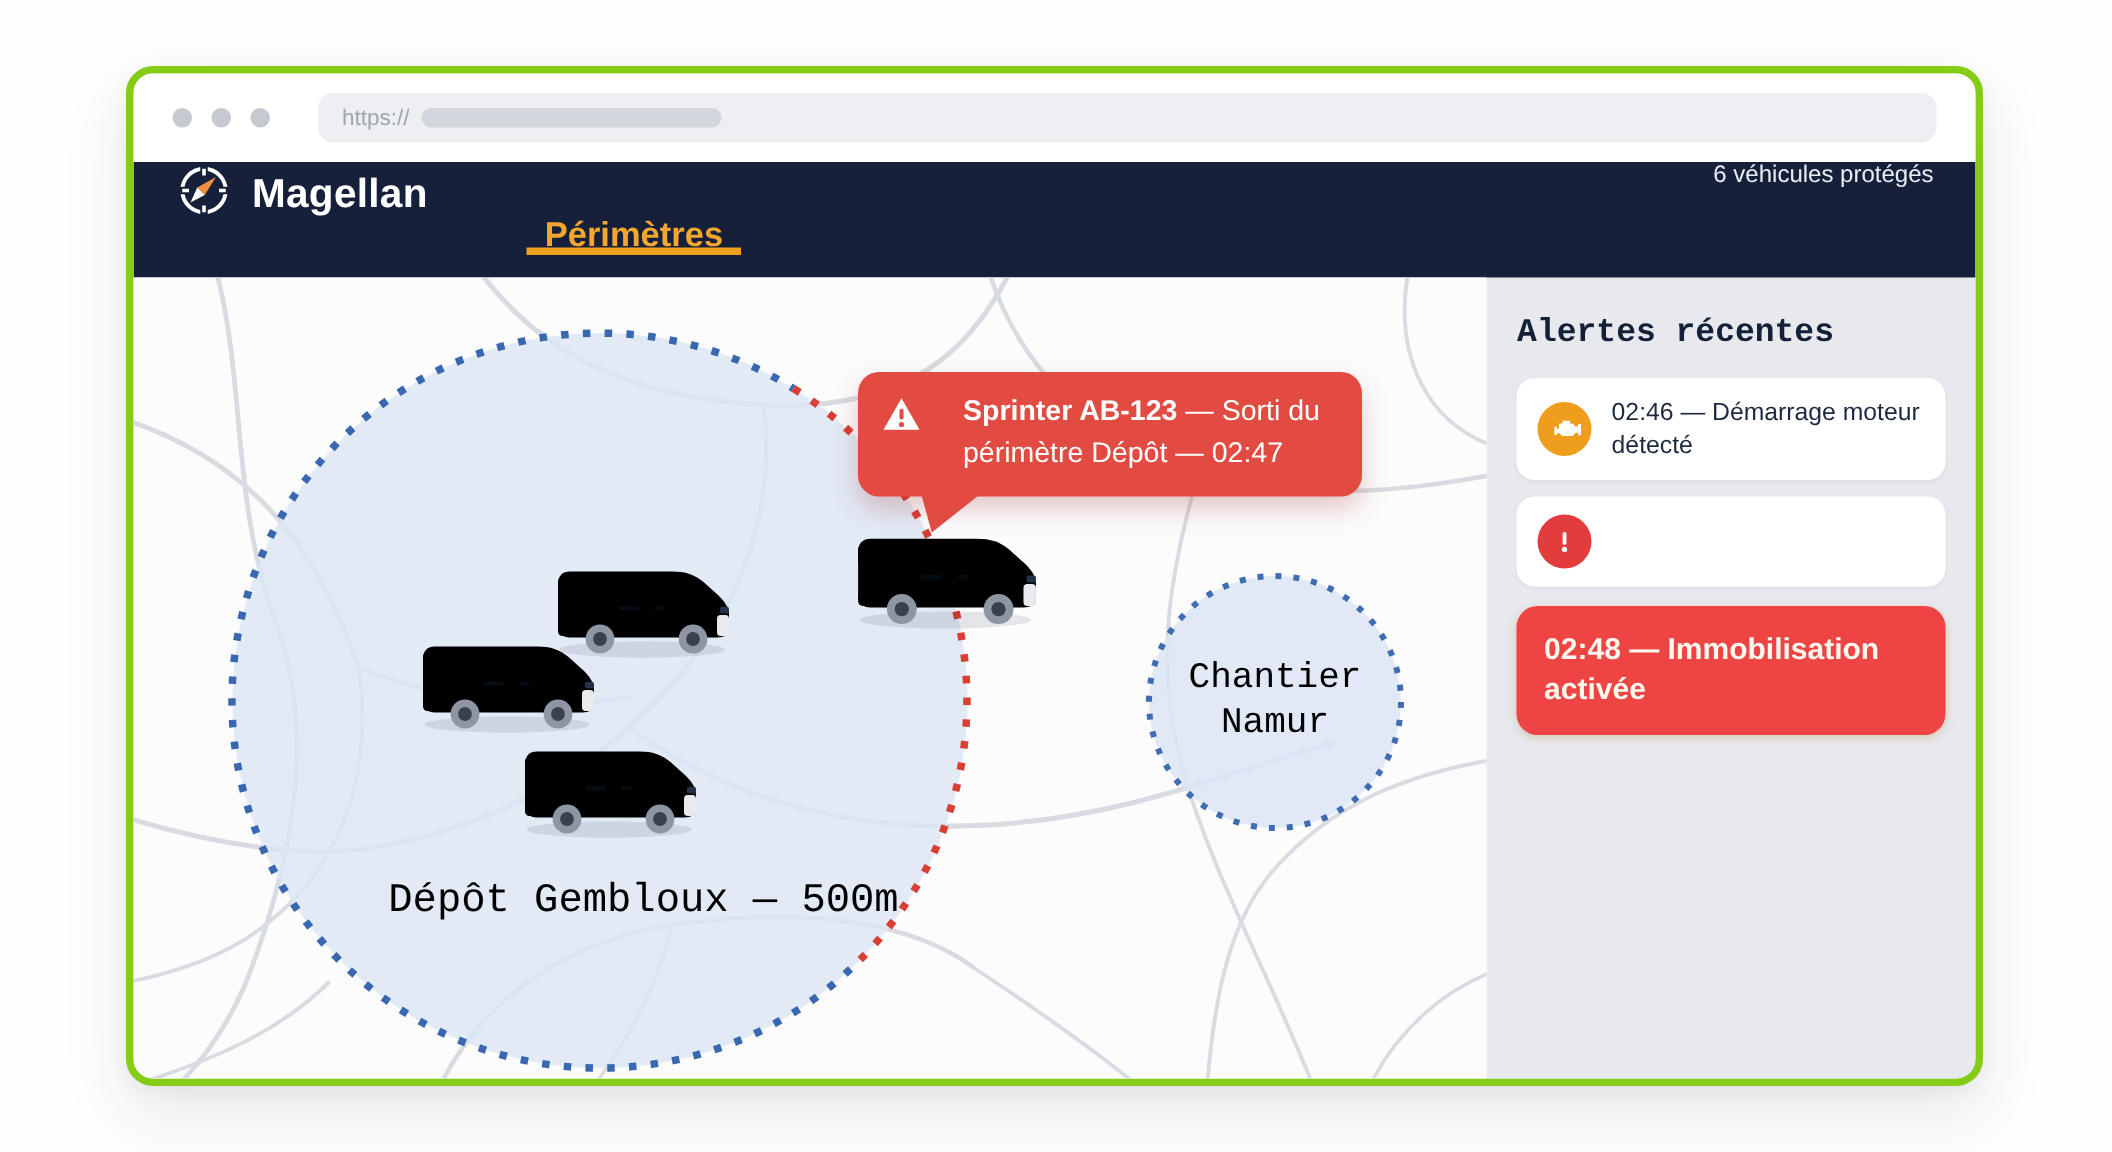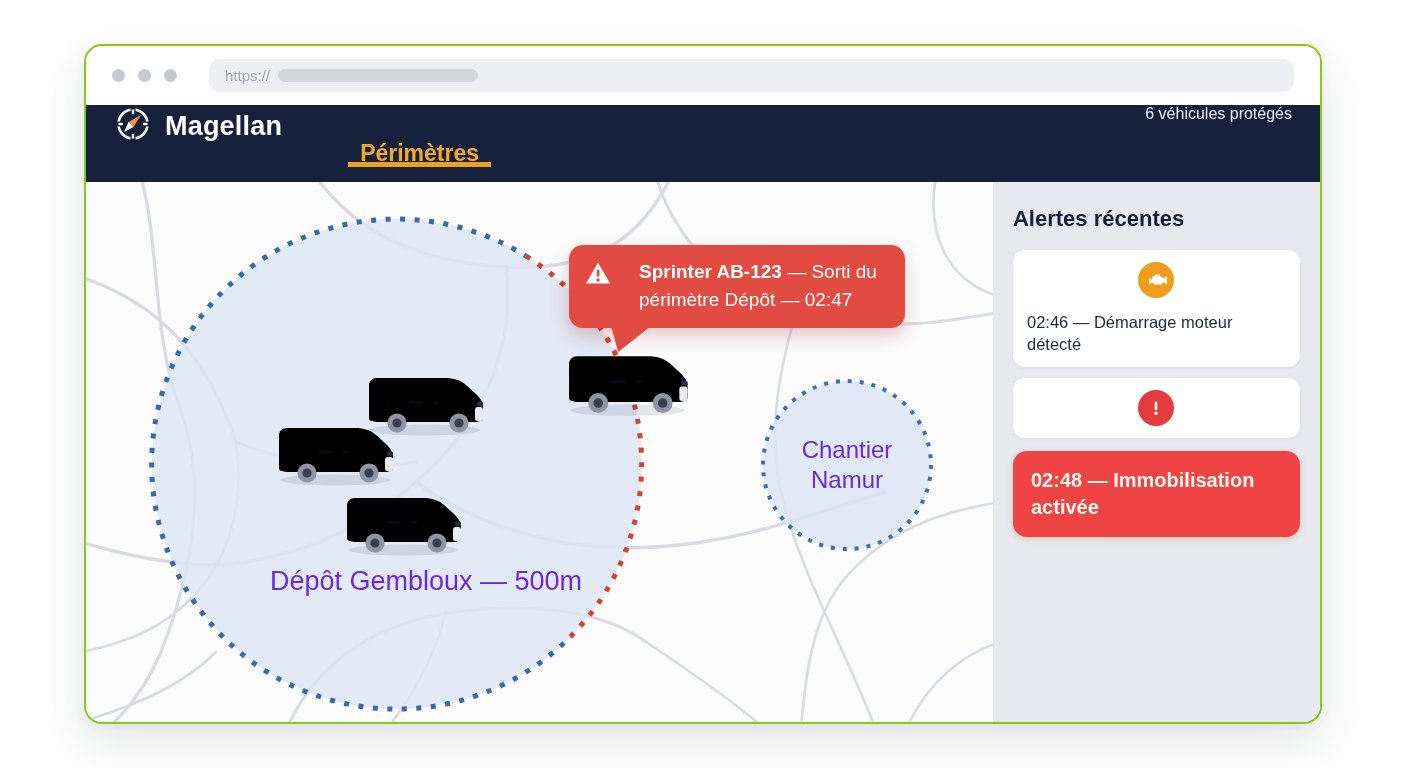--- a/index.html
+++ b/index.html
@@ -1,21 +1,21 @@
 <!DOCTYPE html>
 <html><head>
 <meta charset="utf-8">
 <style>
   * { margin:0; padding:0; box-sizing:border-box; }
   html,body { width:1408px; height:768px; background:#fefefe; font-family:"Liberation Sans", sans-serif; overflow:hidden; }
 
   .window {
     position:absolute; left:84px; top:44px; width:1238px; height:680px;
     background:#ffffff; border-radius:18px; overflow:hidden;
-    border:2px solid #84cc16;
+    border:5px solid #84cc16;
     box-shadow:0 18px 45px rgba(30,40,60,.10), 0 4px 12px rgba(30,40,60,.05);
   }
 
   
   .chrome { height:59px; background:#ffffff; display:flex; align-items:center; padding:0 26px; }
   .dots { display:flex; gap:13px; margin-right:32px; }
   .dot { width:13px; height:13px; border-radius:50%; background:#c6c9d0; }
   .urlbar {
     flex:1; height:33px; background:#edeff3; border-radius:10px;
     display:flex; align-items:center; padding:0 16px; margin-right:0;
@@ -34,49 +34,48 @@
   .nav-tab-label { color:#f3a72e; font-size:23px; font-weight:600;margin-top:35px; }
   .nav-tab-underline { position:absolute; left:0; right:0; bottom:0; height:5px; background:#f0a11b; }
   .nav-status { margin-left:auto; display:flex; align-items:center; color:#e9edf3; font-size:16px; }
 
   
   .content { display:flex; height:544px; }
   .map { position:relative; width:910px; height:544px; background:#fcfcfd; overflow:hidden; }
   .map svg.scene { position:absolute; left:0; top:0; }
 
   .geofence-label {
-    position:absolute; color:#6d28d9; pointer-events:none;
-  }
-  .label-depot { left:160px; top:384px; width:360px; text-align:center; font-size:27px; }
+    position:absolute; color:#000000; pointer-events:none;font-family:Liberation Mono, monospace;
+  }
+  .label-depot { left:160px; top:401px; width:360px; text-align:center; font-size:27px; }
   .label-chantier { left:701px; top:253px; width:120px; text-align:center; font-size:24px; line-height:30px; }
 
   
   .tooltip {
     position:absolute; left:483px; top:63px; width:336px;
     background:#e24b41; border-radius:14px; padding:13px 18px 14px 16px;
     color:#ffffff; font-size:19px; line-height:28px;
     box-shadow:0 8px 18px rgba(160,40,35,.25);
   }
   .tooltip-tail {
     position:absolute; left:42px; bottom:-24px; width:40px; height:26px;
     background:#e24b41;
     clip-path:polygon(0 0, 100% 0, 18% 100%);
   }
   .tooltip-row { display:flex; gap:28px; align-items:flex-start; }
   .tooltip-text b { font-weight:bold; }
   .warn-icon { flex:0 0 auto; margin-top:3px; }
 
   
   .sidebar { width:328px; height:544px; background:#e7e9ee; padding:24px 20px; }
-  .sidebar-title { font-size:22px; font-weight:bold; color:#141f38; margin-bottom:18px; }
+  .sidebar-title { font-size:22px; font-weight:bold; color:#141f38; margin-bottom:18px;font-family:Liberation Mono, monospace; }
   .alert-card {
     background:#ffffff; border-radius:12px; padding:12px 14px; margin-bottom:11px;
     display:flex; align-items:center; gap:13px;
     box-shadow:0 1px 3px rgba(20,30,50,.06);
-    flex-direction:column;
   }
   .alert-icon-wrap { flex:0 0 36px; width:36px; height:36px; border-radius:50%; display:flex; align-items:center; justify-content:center; }
   .alert-icon-wrap.orange { background:#ee9d1c; }
   .alert-icon-wrap.red { background:#e23c3c; }
   .alert-text { font-size:16.5px; line-height:22px; color:#1d2940; }
   .alert-card.action {
     background:#ef4444; border-radius:14px; padding:16px 18px; margin-top:13px;
     box-shadow:0 2px 6px rgba(170,110,10,.25);
   }
   .alert-card.action .alert-text { color:#fdf8ee; font-size:20px; line-height:27px; font-weight:bold; }

